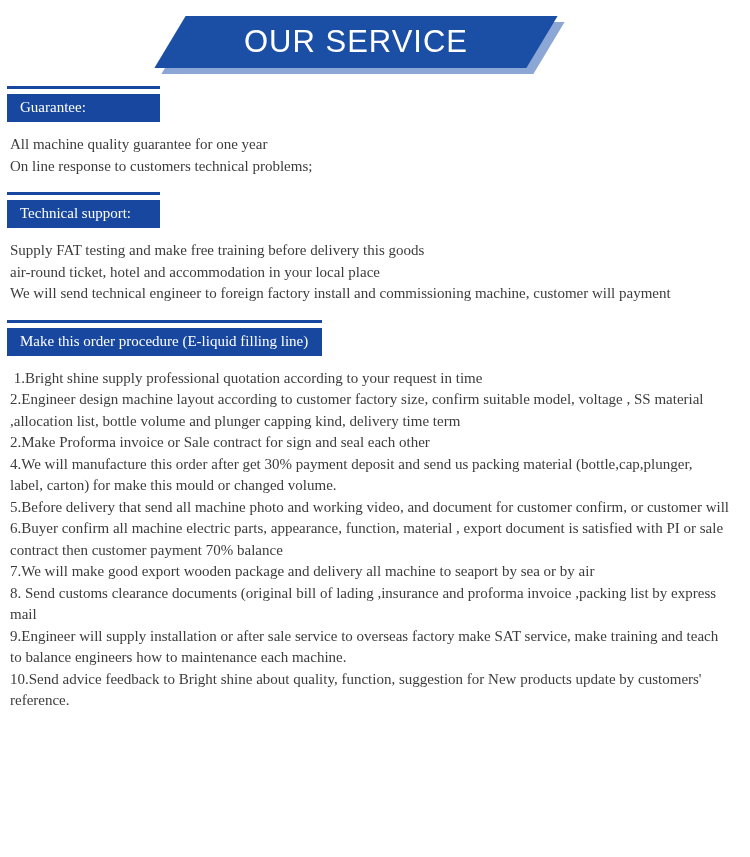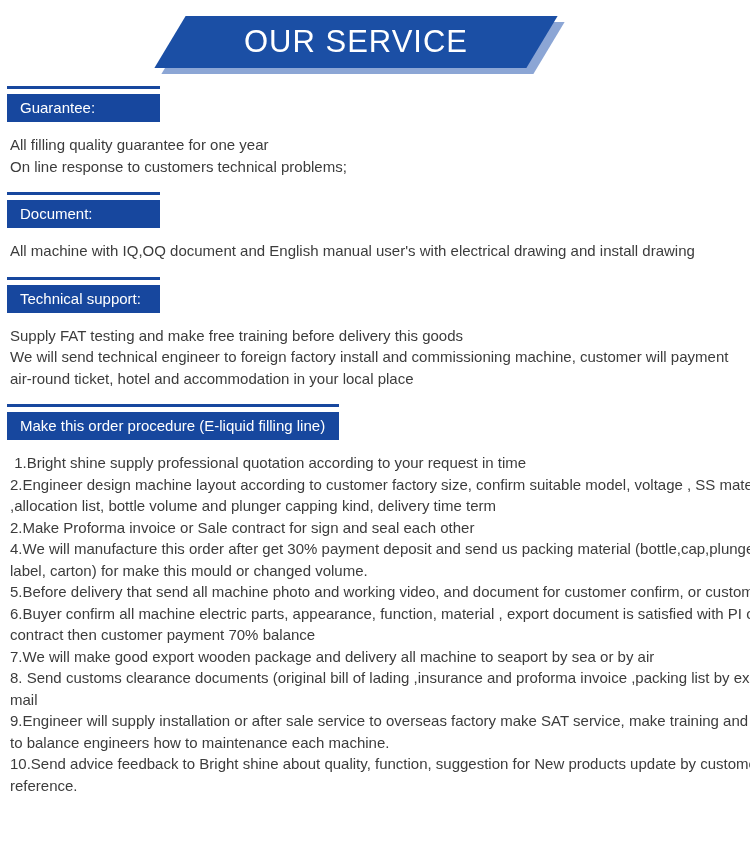--- a/index.html
+++ b/index.html
@@ -52,20 +52,21 @@
     letter-spacing: 1px;
     white-space: nowrap;
   }
 
   
   .sections {
     padding-left: 7px;
   }
   .section {
     margin-top: 15px;
+    font-family: Liberation Serif, serif;
   }
   .section:first-child {
     margin-top: 12px;
   }
   .heading-wrap {
     display: inline-block;
   }
   .accent-line {
     height: 3px;
     background: #17479e;
@@ -105,44 +106,35 @@
     </div>
   </div>
 
   <div class="sections" id="sections">
   <section class="section">
     <div class="heading-wrap">
       <div class="accent-line"></div>
       <h2 class="section-heading">Guarantee:</h2>
     </div>
     <div class="section-body">
-          <div class="text-line">All filling quality guarantee for one year</div>
+          <div class="text-line">All machine quality guarantee for one year</div>
           <div class="text-line">On line response to customers technical problems;</div>
         </div>
   </section>
 
-  <section class="section">
-    <div class="heading-wrap">
-      <div class="accent-line"></div>
-      <h2 class="section-heading">Document:</h2>
-    </div>
-    <div class="section-body">
-          <div class="text-line">All machine with IQ,OQ document and English manual user's with electrical drawing and install drawing</div>
-        </div>
-  </section>
 
   <section class="section">
     <div class="heading-wrap">
       <div class="accent-line"></div>
       <h2 class="section-heading">Technical support:</h2>
     </div>
     <div class="section-body">
           <div class="text-line">Supply FAT testing and make free training before delivery this goods</div>
+          <div class="text-line">air-round ticket, hotel and accommodation in your local place</div>
           <div class="text-line">We will send technical engineer to foreign factory install and commissioning machine, customer will payment</div>
-          <div class="text-line">air-round ticket, hotel and accommodation in your local place</div>
         </div>
   </section>
 
   <section class="section">
     <div class="heading-wrap">
       <div class="accent-line"></div>
       <h2 class="section-heading">Make this order procedure (E-liquid filling line)</h2>
     </div>
     <div class="section-body">
           <div class="text-line"> 1.Bright shine supply professional quotation according to your request in time</div>

